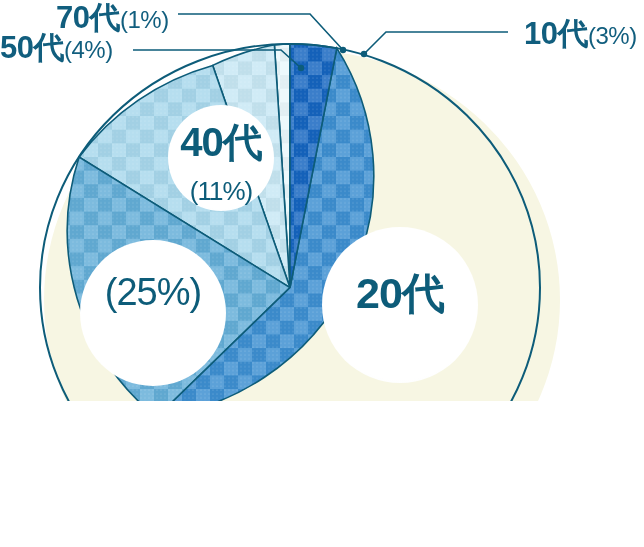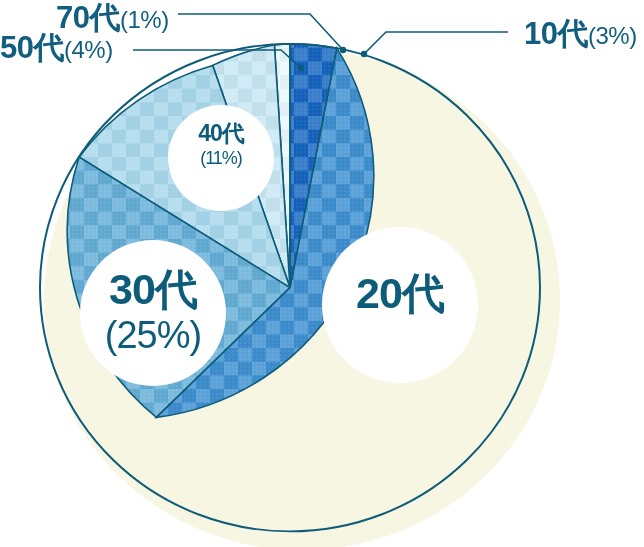--- a/index.html
+++ b/index.html
@@ -3,21 +3,21 @@
 <meta charset="utf-8">
 <style>
   html, body {
     margin: 0;
     padding: 0;
     background: #ffffff;
   }
   #stage {
     position: relative;
     width: 644px;
-    height: 547px;
+    height: 401px;
     overflow: hidden;
     background: #ffffff;
     font-family: "Liberation Sans", "DejaVu Sans", sans-serif;
   }
   #chart-svg {
     position: absolute;
     left: 0;
     top: 0;
     width: 644px;
     height: 547px;
@@ -56,22 +56,22 @@
   }
   .bubble-label .pct {
     display: block;
     font-size: 38px;
     font-weight: 400;
     margin-top: 5px;
   }
   #bubble-20 { left: 330px; top: 258px; width: 140px; margin-top: 14px; }
   #bubble-30 { left: 78px; top: 268px; width: 150px; }
   #bubble-40 { left: 165px; top: 122px; width: 112px; }
-  #bubble-40 .age { font-size: 23px; }
-  #bubble-40 .pct { font-size: 18px; margin-top: 4px; }
+  #bubble-40 .age { font-size: 40px; }
+  #bubble-40 .pct { font-size: 26px; margin-top: 16px; }
 </style>
 </head>
 <body>
 
 <div id="stage">
 
   <svg id="chart-svg" viewBox="0 0 644 547">
     <defs>
       <pattern id="checkerA" width="28" height="28" patternUnits="userSpaceOnUse" patternTransform="rotate(0)">
         <rect width="28" height="28" fill="#ffffff" fill-opacity="0"></rect>
@@ -193,21 +193,20 @@
     <span class="age">50代</span><span class="pct">(4%)</span>
   </div>
   <div class="ext-label" id="label-10">
     <span class="age">10代</span><span class="pct">(3%)</span>
   </div>
 
   <div class="bubble-label" id="bubble-20">
     <span class="age">20代</span>
   </div>
   <div class="bubble-label" id="bubble-30">
-    <span class="age">30代</span>
     <span class="pct">(25%)</span>
   </div>
   <div class="bubble-label" id="bubble-40">
     <span class="age">40代</span>
     <span class="pct">(11%)</span>
   </div>
 
 </div>
 
 </body></html>

